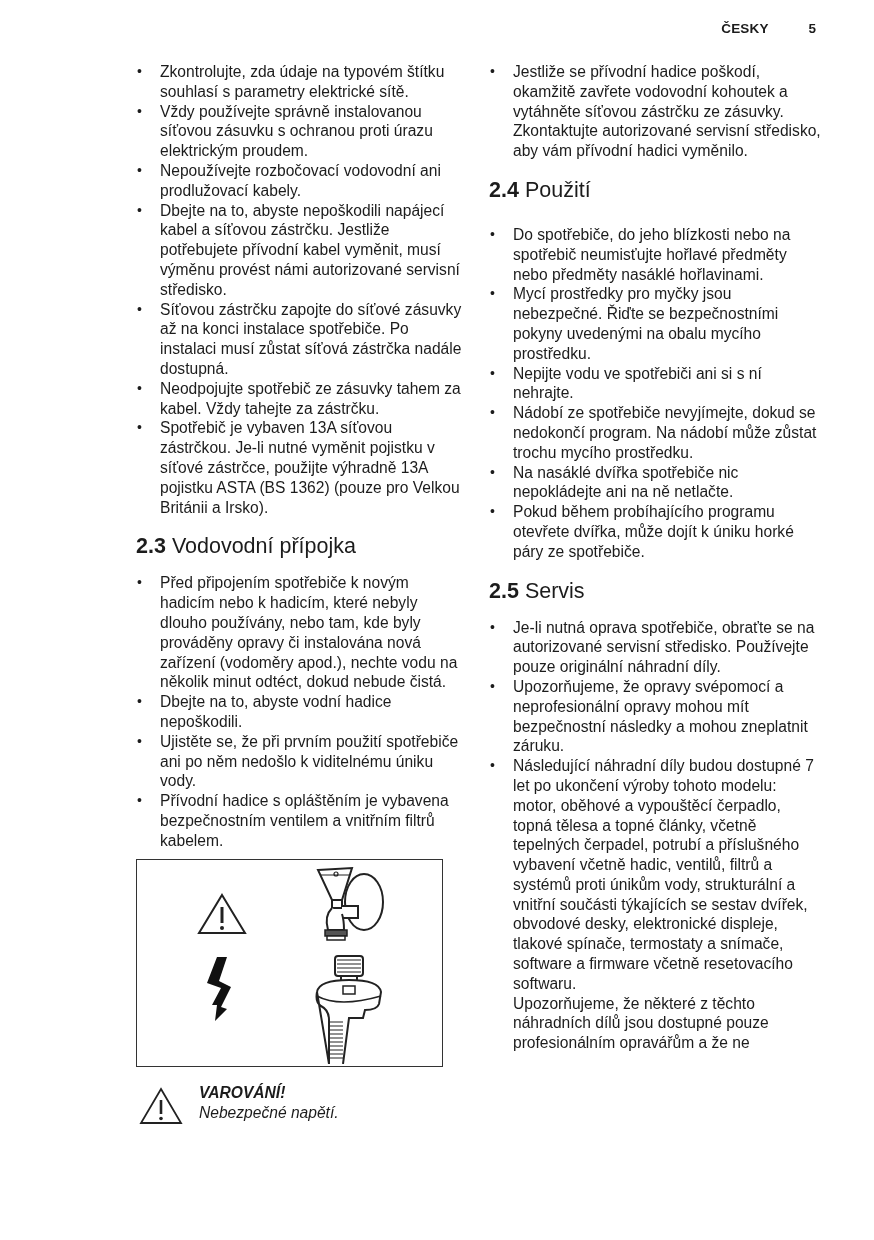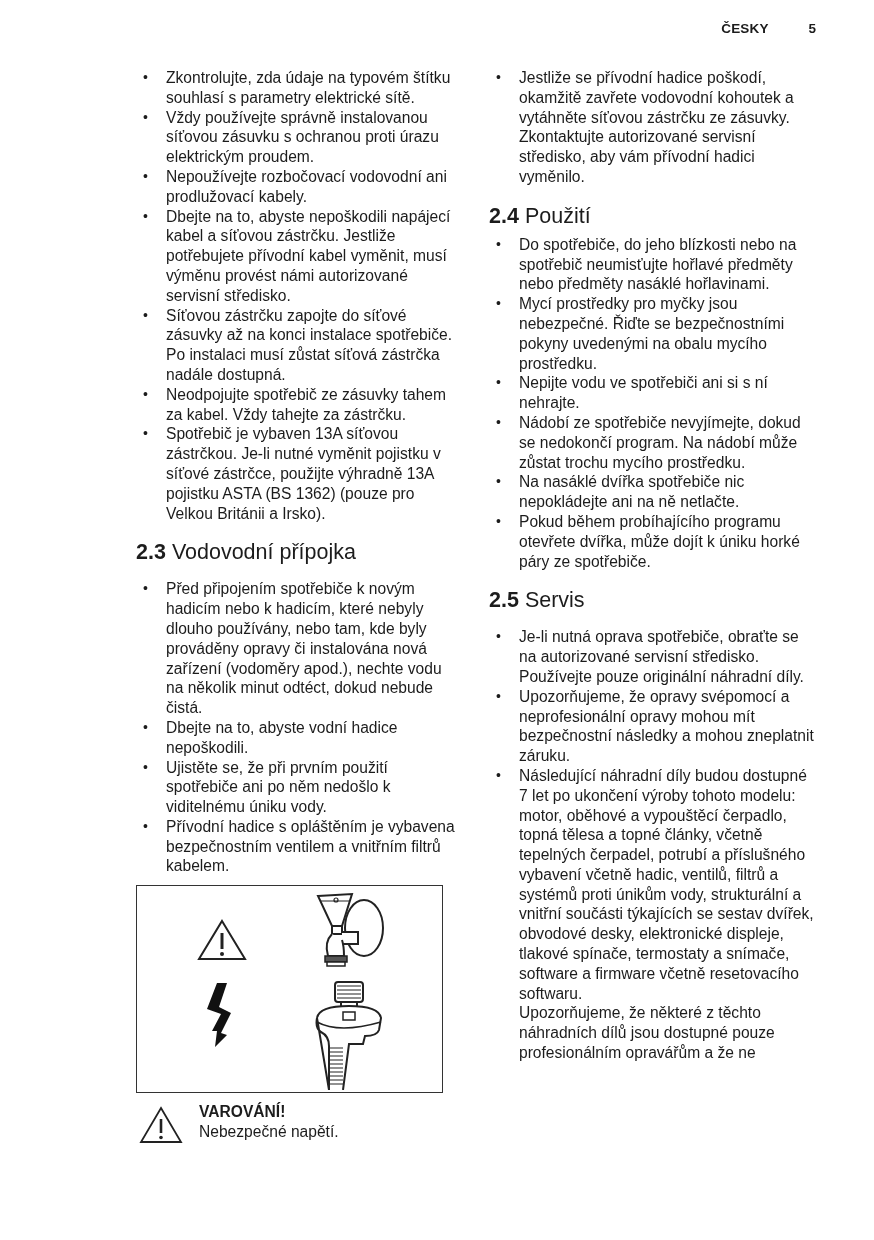--- a/index.html
+++ b/index.html
@@ -3,32 +3,32 @@
 <meta charset="utf-8">
 <style>
   html, body { margin: 0; padding: 0; background: #ffffff; }
   body { width: 874px; height: 1240px; position: relative; overflow: hidden;
          font-family: "Liberation Sans", sans-serif; color: #1c1c1c; }
   .header { position: absolute; top: 21px; right: 58px; font-weight: bold; font-size: 13.5px; }
   .header .lang { margin-right: 36px; letter-spacing: 0.2px; }
   .col { position: absolute; top: 62px; }
   .col-left { left: 136px; width: 330px; }
   .col-right { left: 489px; width: 335px; }
-  ul { list-style: none; margin: 6px; padding: 0; }
+  ul { list-style: none; margin: 0; padding: 0; }
   li { position: relative; padding-left: 24px; font-size: 15.6px; line-height: 19.8px; }
   li::before { content: "\2022"; position: absolute; left: 1px; top: 0; font-size: 14px; }
   li.cont::before { content: ""; }
   h2 { font-weight: normal; font-size: 21.5px; margin: 0; line-height: 26px; }
   h2 .num { font-weight: bold; }
   .h23 { margin-top: 16px; margin-bottom: 14px; }
-  .h24 { margin-top: 16px; margin-bottom: 0; }
+  .h24 { margin-top: 16px; margin-bottom: 22px; }
   .h25 { margin-top: 16px; margin-bottom: 14px; }
   .figure { width: 305px; height: 206px; border: 1.3px solid #333; margin-top: 9px; position: relative; }
   .figure svg { position: absolute; }
-  .warning { display: flex; margin-top: 9px; }
+  .warning { display: flex; margin-top: 16px; font-style: italic; }
   .warning .wicon { width: 44px; height: 38px; margin-left: 3px; margin-right: 16px; margin-top: 4px; }
   .warning .wtitle { font-weight: bold; font-size: 15.6px; line-height: 20px; }
   .warning .wtext { font-size: 15.6px; line-height: 20px; }
 </style>
 </head>
 <body>
 
 <div class="header">
   <span class="lang">ČESKY</span>
   <span>5</span>

